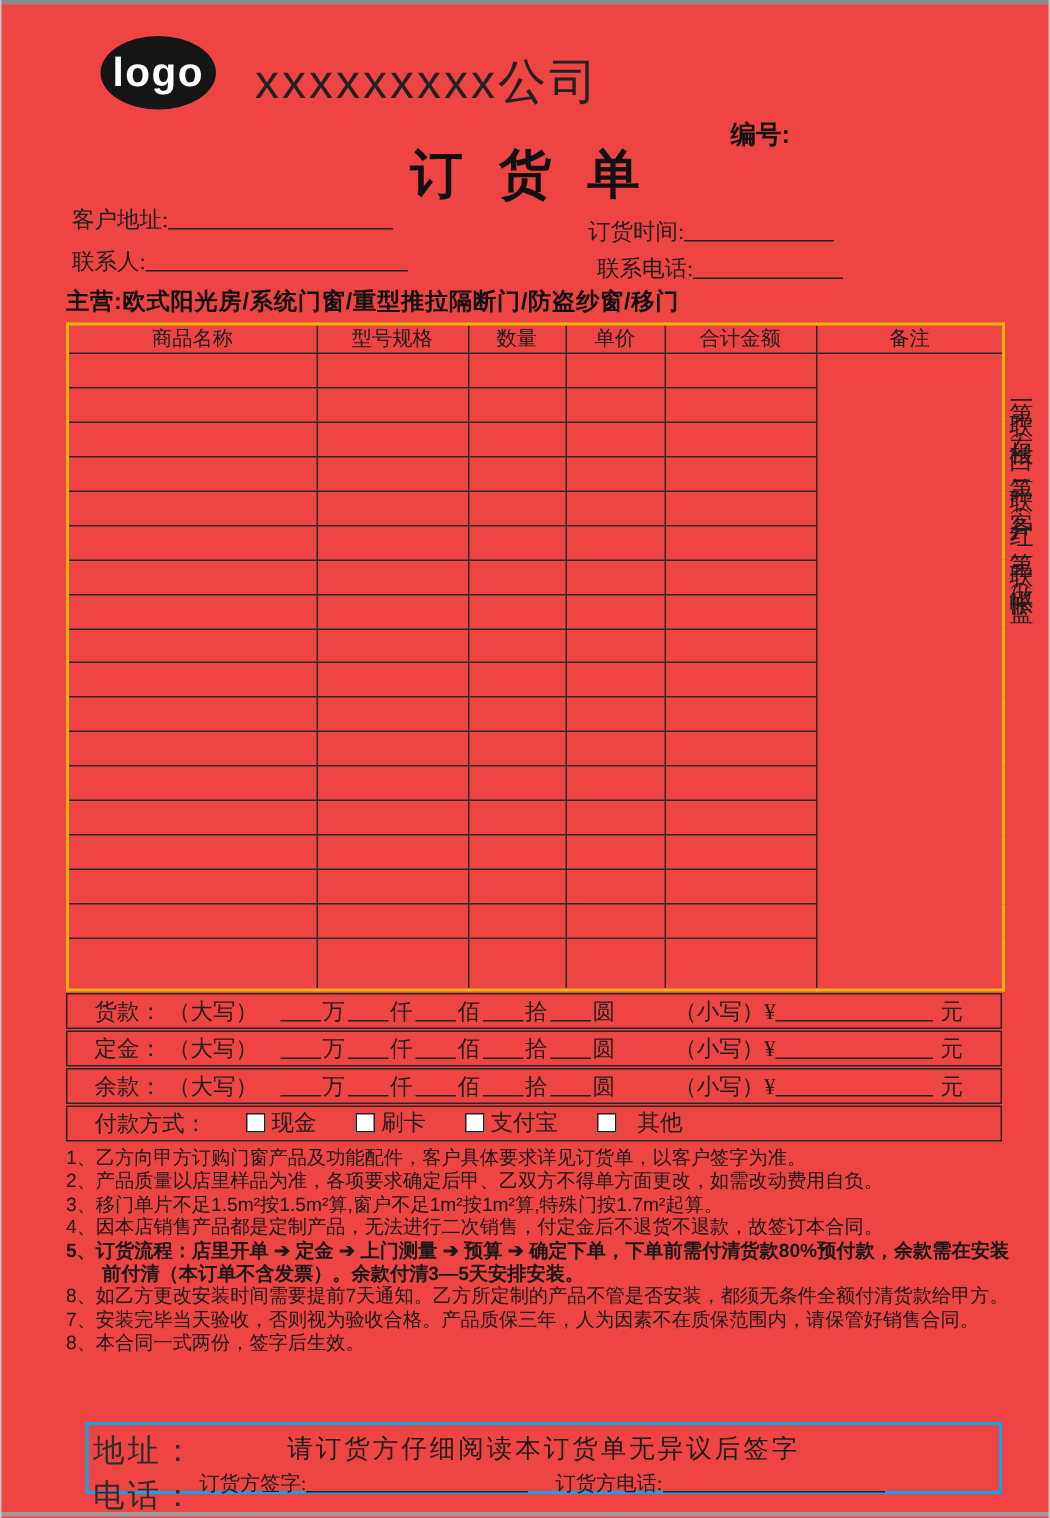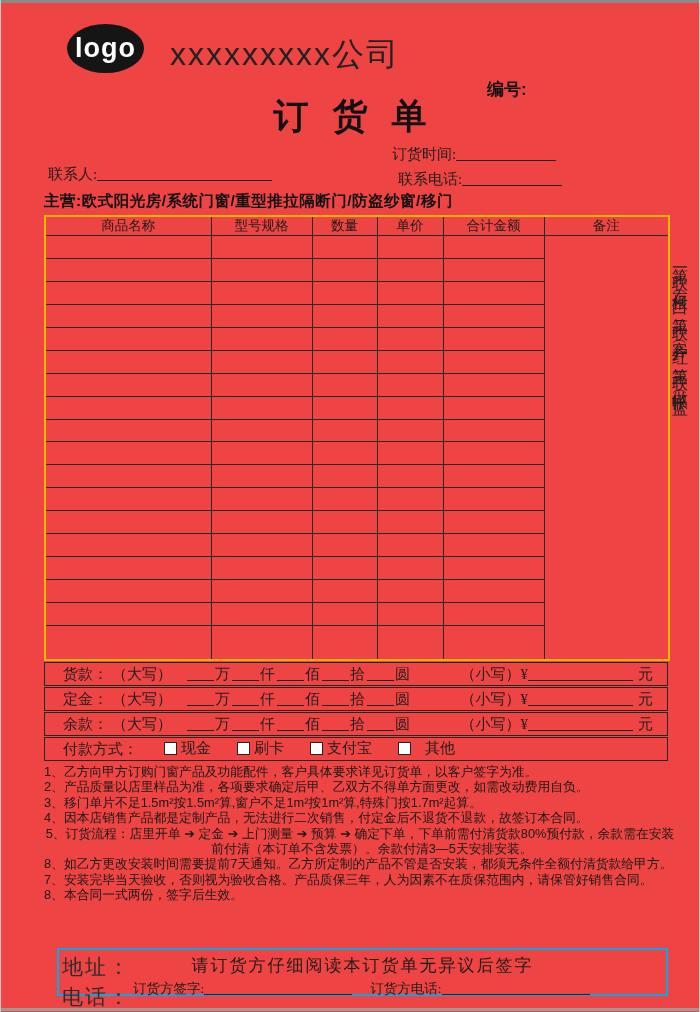--- a/index.html
+++ b/index.html
@@ -42,39 +42,39 @@
   col.c4{width:66px;} col.c5{width:101px;} col.c6{width:125px;}
 
   
   .copies{position:absolute;left:669px;top:256px;height:500px;writing-mode:vertical-rl;
         font-size:16px;color:#1d1d1d;letter-spacing:3px;}
   .copy-seg{display:inline-block;margin-bottom:13px;}
 
   
   .paybox{position:absolute;left:44px;top:662px;width:624px;}
   .pay-row{box-sizing:border-box;height:24px;margin-bottom:1px;border:1.5px solid #262626;
-        display:flex;align-items:center;padding:0 14px 0 18px;font-size:15px;white-space:nowrap;}
+        display:flex;align-items:center;padding:0 25px 0 18px;font-size:15px;white-space:nowrap;}
   .pay-label{margin-right:4px;}
   .daxie{margin-right:14px;}
   .blank.sm{width:27px;margin:0 1px;}
   .unit{margin-right:1px;}
   .xiaoxie{margin-left:auto;}
   .blank.lg{width:105px;}
   .yuan{margin-left:5px;}
   .method-label{margin-right:8px;}
   .option{display:inline-flex;align-items:center;margin-left:26px;}
   .option:first-of-type{margin-left:18px;}
   .checkbox{box-sizing:border-box;width:13px;height:13px;border:1.5px solid #222;margin-right:4px;background:#fff;}
   .option.wide .checkbox{margin-right:14px;}
 
   
   .terms{position:absolute;left:44px;top:764px;width:632px;
         font-family:"Liberation Sans",sans-serif;font-size:12.8px;line-height:15.4px;color:#181818;}
   .term{padding-left:24px;text-indent:-24px;}
-  .term.bold{font-weight:400;text-align:center;}
+  .term.bold{font-weight:700;}
 
   
   .signbox{position:absolute;left:57px;top:924px;width:611px;height:48px;box-sizing:border-box;
         border:2px solid #0ea5e9;margin-top:24px;}
   .notice{margin-top:4px;text-align:center;font-size:17px;letter-spacing:2px;color:#1b1b1b;}
   .signrow{margin-top:3px;padding-left:74px;font-size:13.5px;white-space:nowrap;}
   .signrow .blank{width:148px;}
   .sign-phone-label{margin-left:18px;}
 
   
@@ -91,20 +91,23 @@
   <div class="edge left"></div>
   <div class="edge right"></div>
 
   <div class="logo">
     <span>logo</span>
   </div>
   <div class="company">xxxxxxxxx公司</div>
   <div class="serial">编号:</div>
   <div class="title">订货单</div>
 
+  <div class="field f-addr">
+    <span>客户地址:</span><span class="blank"></span>
+  </div>
   <div class="field f-time">
     <span>订货时间:</span><span class="blank"></span>
   </div>
   <div class="field f-person">
     <span>联系人:</span><span class="blank"></span>
   </div>
   <div class="field f-phone">
     <span>联系电话:</span><span class="blank"></span>
   </div>
   <div class="main-business">主营:欧式阳光房/系统门窗/重型推拉隔断门/防盗纱窗/移门</div>

